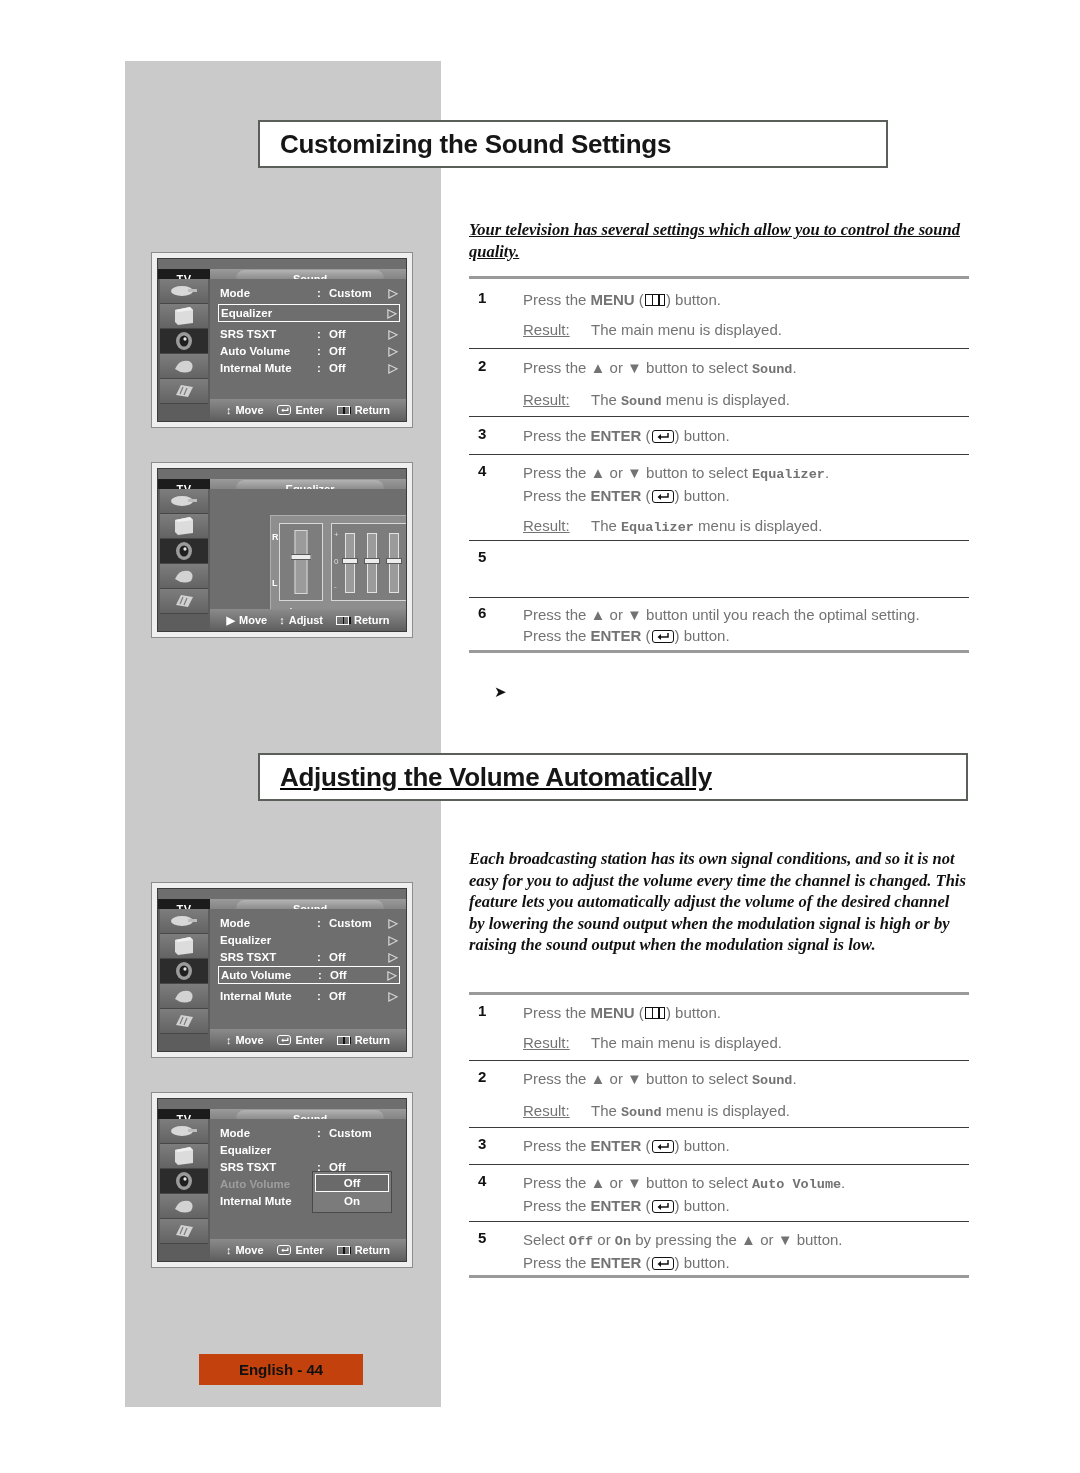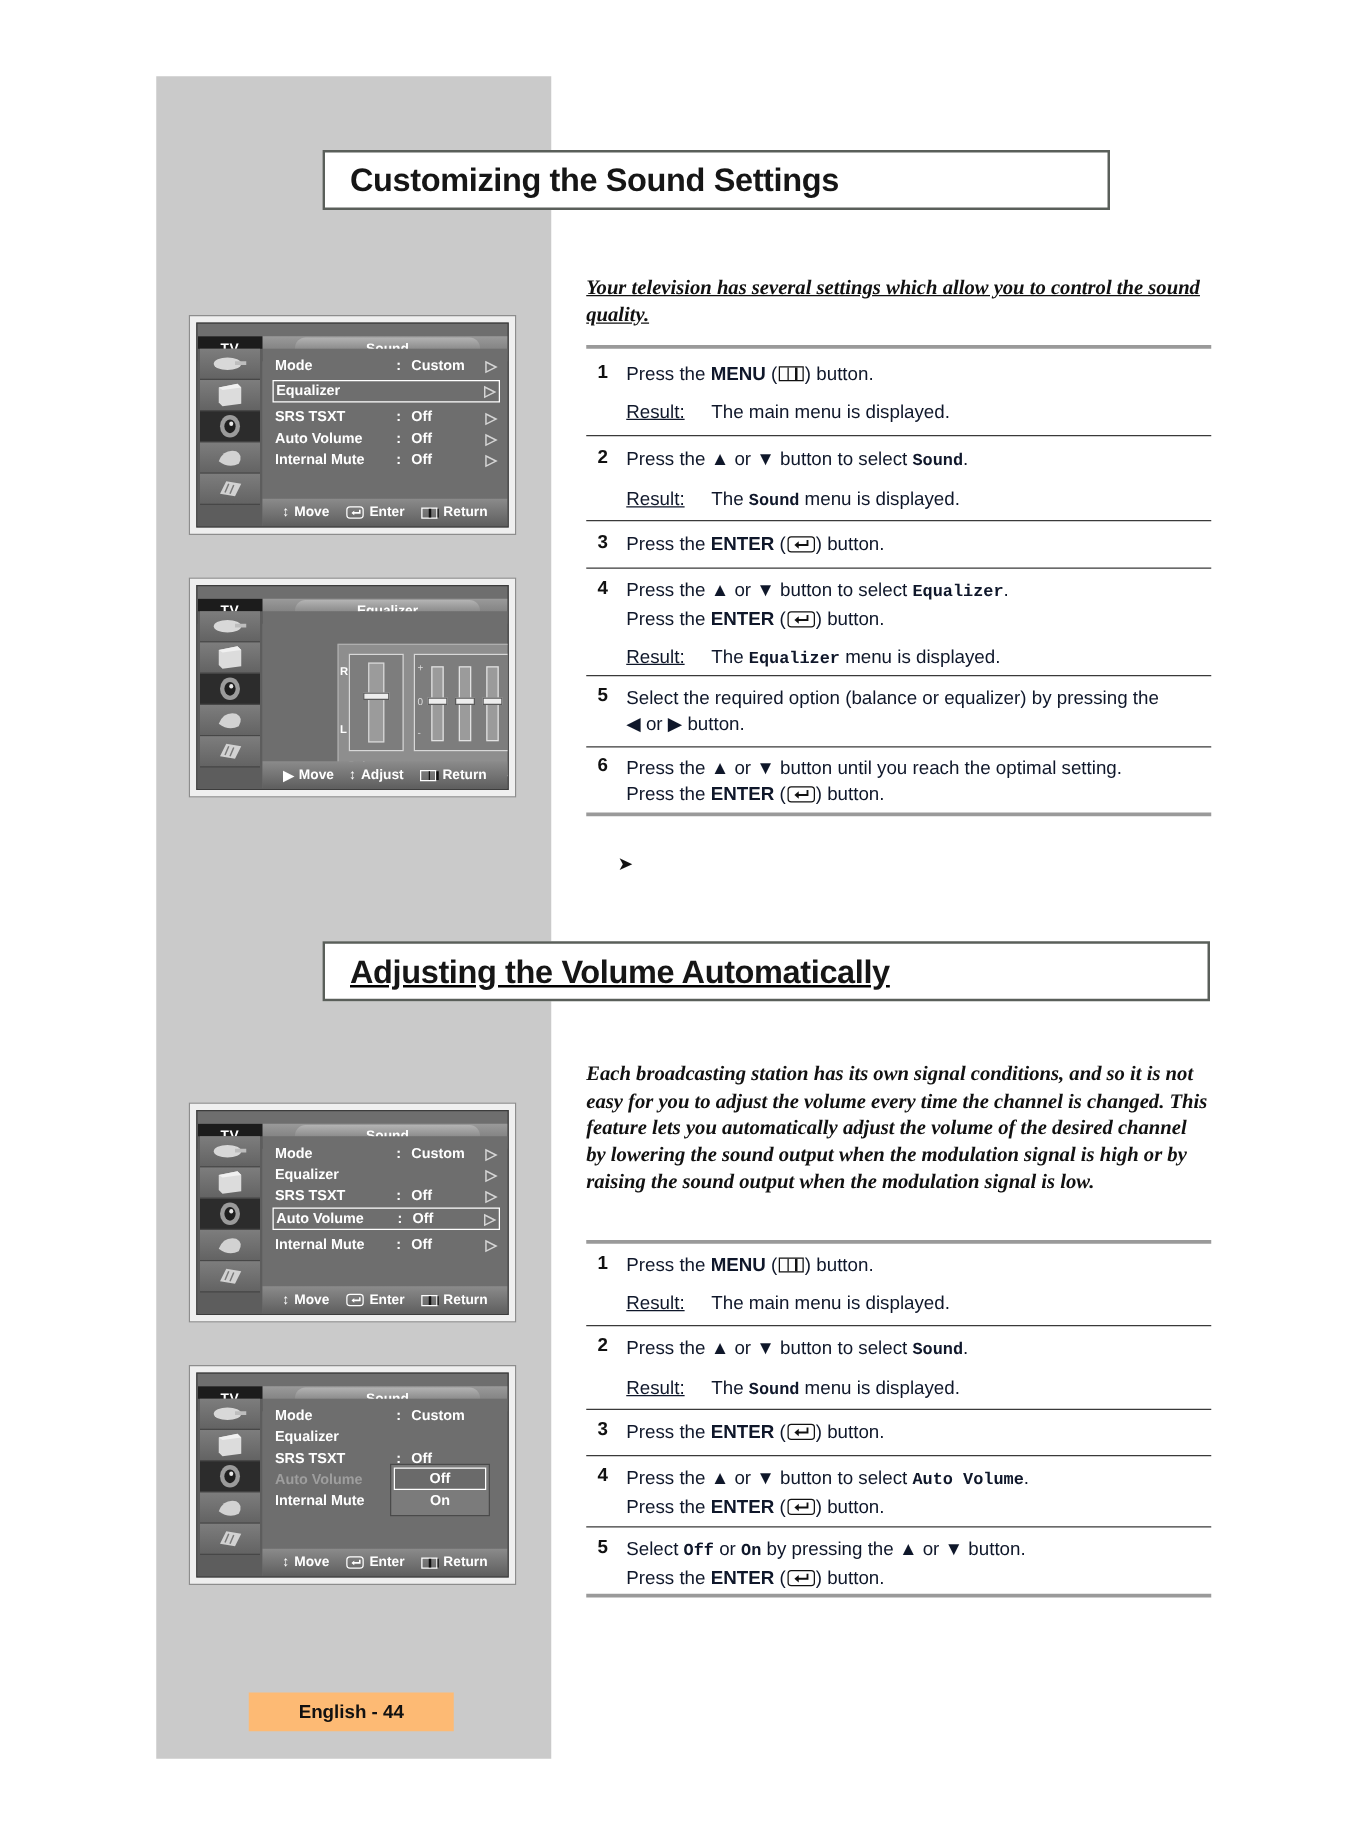--- a/index.html
+++ b/index.html
@@ -40,21 +40,21 @@
   #intro2{top:848px;}
 
   .rule{position:absolute;background:#8a8a8a;height:2px;left:469px;width:500px;}
   .rule.thin{height:1px;background:#3a3a3a;}
   .rule.thick{height:3px;background:#9a9a9a;}
 
   .step{position:absolute;left:469px;width:500px;}
   .step .num{
     position:absolute;left:9px;top:0;font-size:15px;font-weight:bold;color:#111;
   }
-  .step .body{margin-left:32px;font-size:15px;color:#0f172a;line-height:21px;}
+  .step .body{margin-left:54px;font-size:15px;color:#737373;line-height:21px;}
   .step .line{white-space:nowrap;}
   .res{margin-top:9px;display:flex;}
   .res .lab{text-decoration:underline;width:68px;flex:0 0 68px;}
   .b{font-weight:bold;}
   .mono{font-family:"Liberation Mono",monospace;font-weight:bold;font-size:13.5px;}
 
   .note{position:absolute;left:469px;width:500px;font-size:15px;color:#111;line-height:21px;}
   .note .arrow{position:absolute;left:25px;top:1px;font-size:15px;}
   .note .ntext{margin-left:60px;}
 
@@ -63,21 +63,21 @@
     position:relative;vertical-align:-1px;box-sizing:border-box;margin:0 1px;}
   .key-menu::before,.key-menu::after{content:"";position:absolute;top:0;bottom:0;width:1.5px;background:#111;}
   .key-menu::before{left:5.7px;}
   .key-menu::after{left:12.2px;}
   .key-enter{display:inline-block;width:22px;height:13px;border:1.6px solid #111;border-radius:3px;
     position:relative;vertical-align:-2px;margin:0 1px;box-sizing:border-box;}
   .key-enter svg{position:absolute;left:1px;top:0px;}
 
   
   .footer{
-    position:absolute;left:199px;top:1354px;width:164px;height:31px;background:#fdba74;
+    position:absolute;left:199px;top:1354px;width:164px;height:31px;background:#c2410c;
     display:flex;align-items:center;justify-content:center;
   }
   .footer span{font-size:15px;font-weight:bold;color:#111;}
 
   
   .osd{
     position:absolute;width:262px;height:176px;
     background:#efefef;border:1px solid #8d8d8d;
     box-sizing:border-box;padding:5px;
   }
@@ -205,24 +205,20 @@
       <div class="res">
         <div class="lab">Result:</div>
         <div><span>The </span><span class="mono">Equalizer</span><span> menu is displayed.</span></div>
       </div>
     </div>
   </div>
   <div class="rule thin" style="top:540px;"></div>
 
   <div class="step" style="top:548px;">
     <div class="num">5</div>
-    <div class="body">
-      <div class="line">Select the required option (balance or equalizer) by pressing the</div>
-      <div class="line">◀ or ▶ button.</div>
-    </div>
   </div>
   <div class="rule thin" style="top:597px;"></div>
 
   <div class="step" style="top:604px;">
     <div class="num">6</div>
     <div class="body">
       <div class="line">Press the ▲ or ▼ button until you reach the optimal setting.</div>
       <div class="line">Press the <span class="b">ENTER</span> (<span class="key-enter"><svg width="19" height="11" viewBox="0 0 19 11">
               <path d="M14 2 v4 H5" stroke="#111" stroke-width="1.5" fill="none"></path>
               <path d="M7 3 L3.5 6 L7 9 Z" fill="#111"></path>

